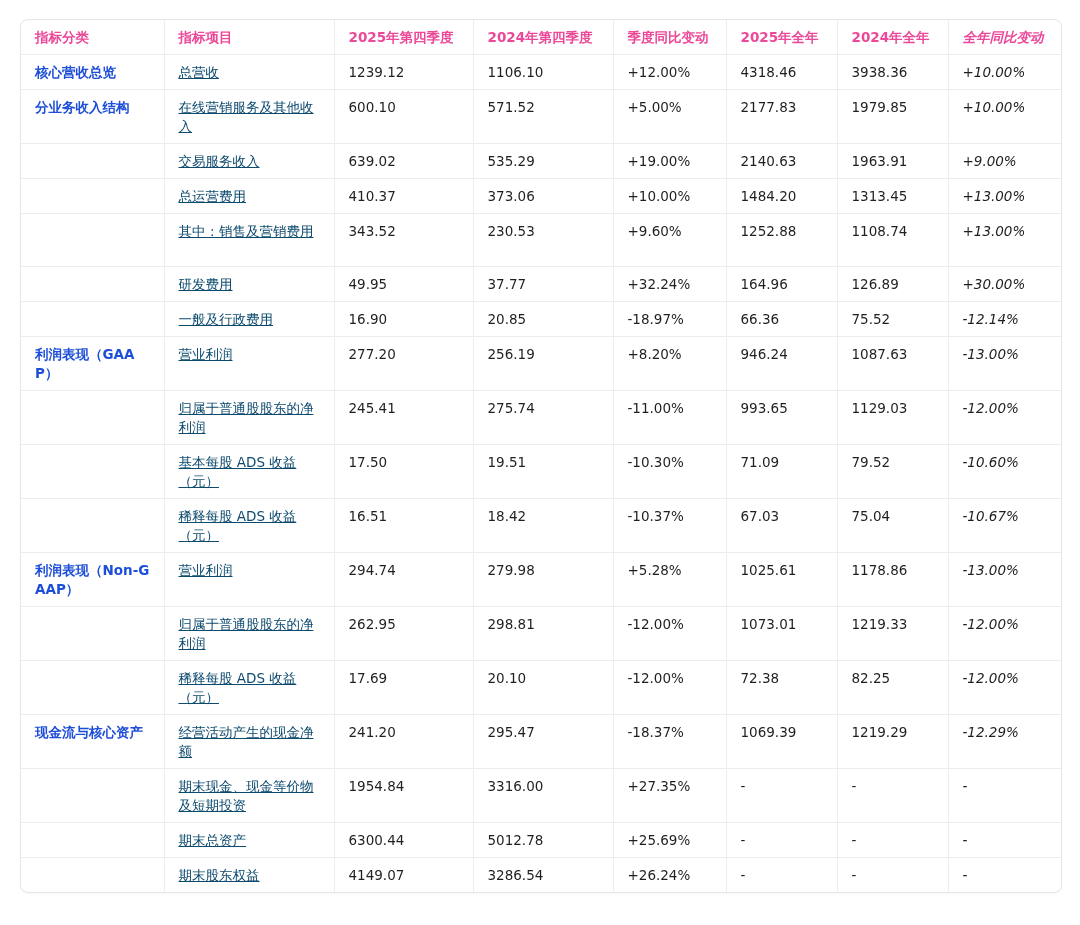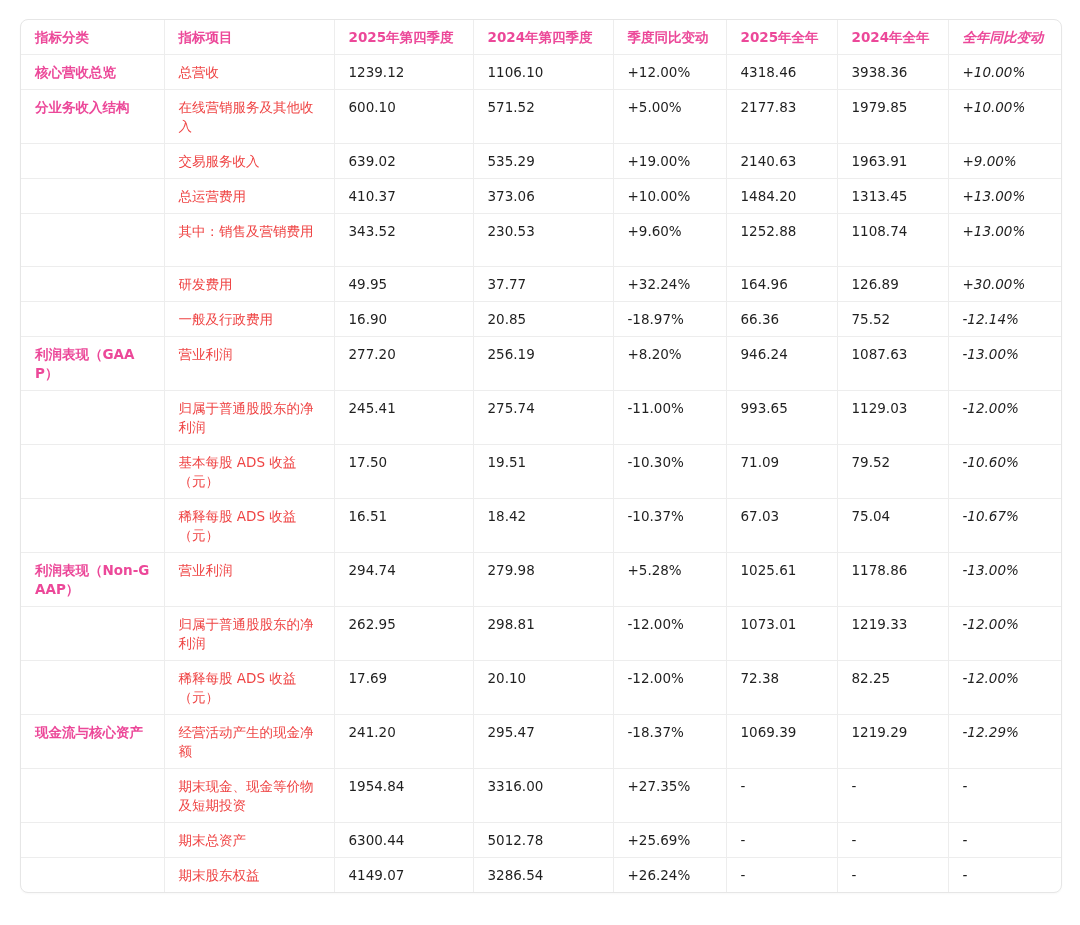--- a/index.html
+++ b/index.html
@@ -51,24 +51,25 @@
     }
     th:last-child, td:last-child { border-right: none; font-style: italic; }
     tr:last-child td { border-bottom: none; }
     th {
       font-weight: bold;
       color: #ec4899;
       height: 18px;
     }
     td.category {
       font-weight: bold;
-      color: #ec4899;
+      color: #1d4ed8;
     }
     td.item {
-      color: #ef4444;
+      color: #0c4a6e;
+      text-decoration: underline;
     }
     td.num {
       color: #1f1f1f;
     }
     tr.single td { height: 18px; }
     tr.double td { height: 37px; }
   </style>
 </head>
 <body>
 

